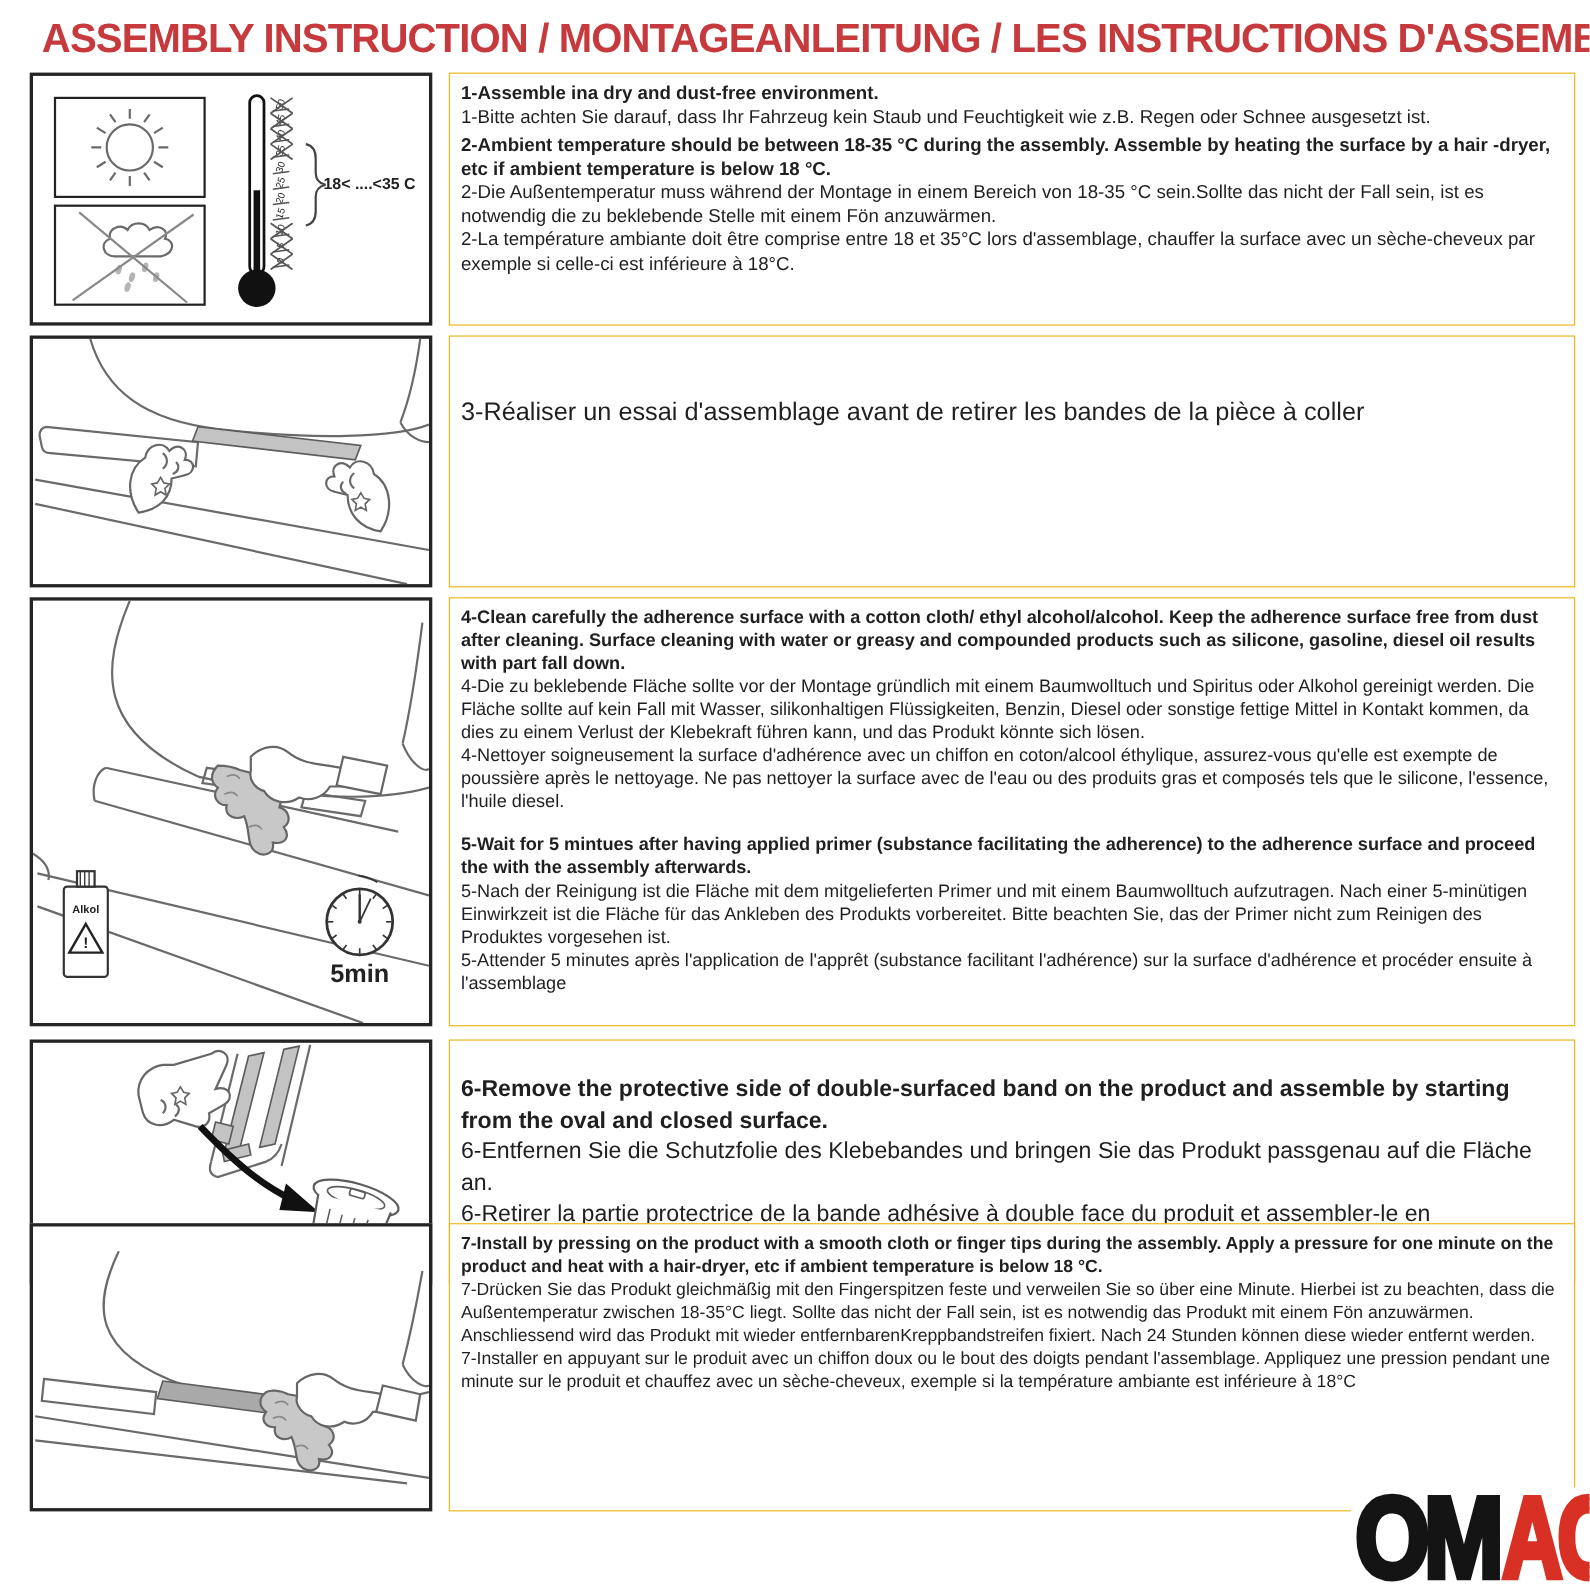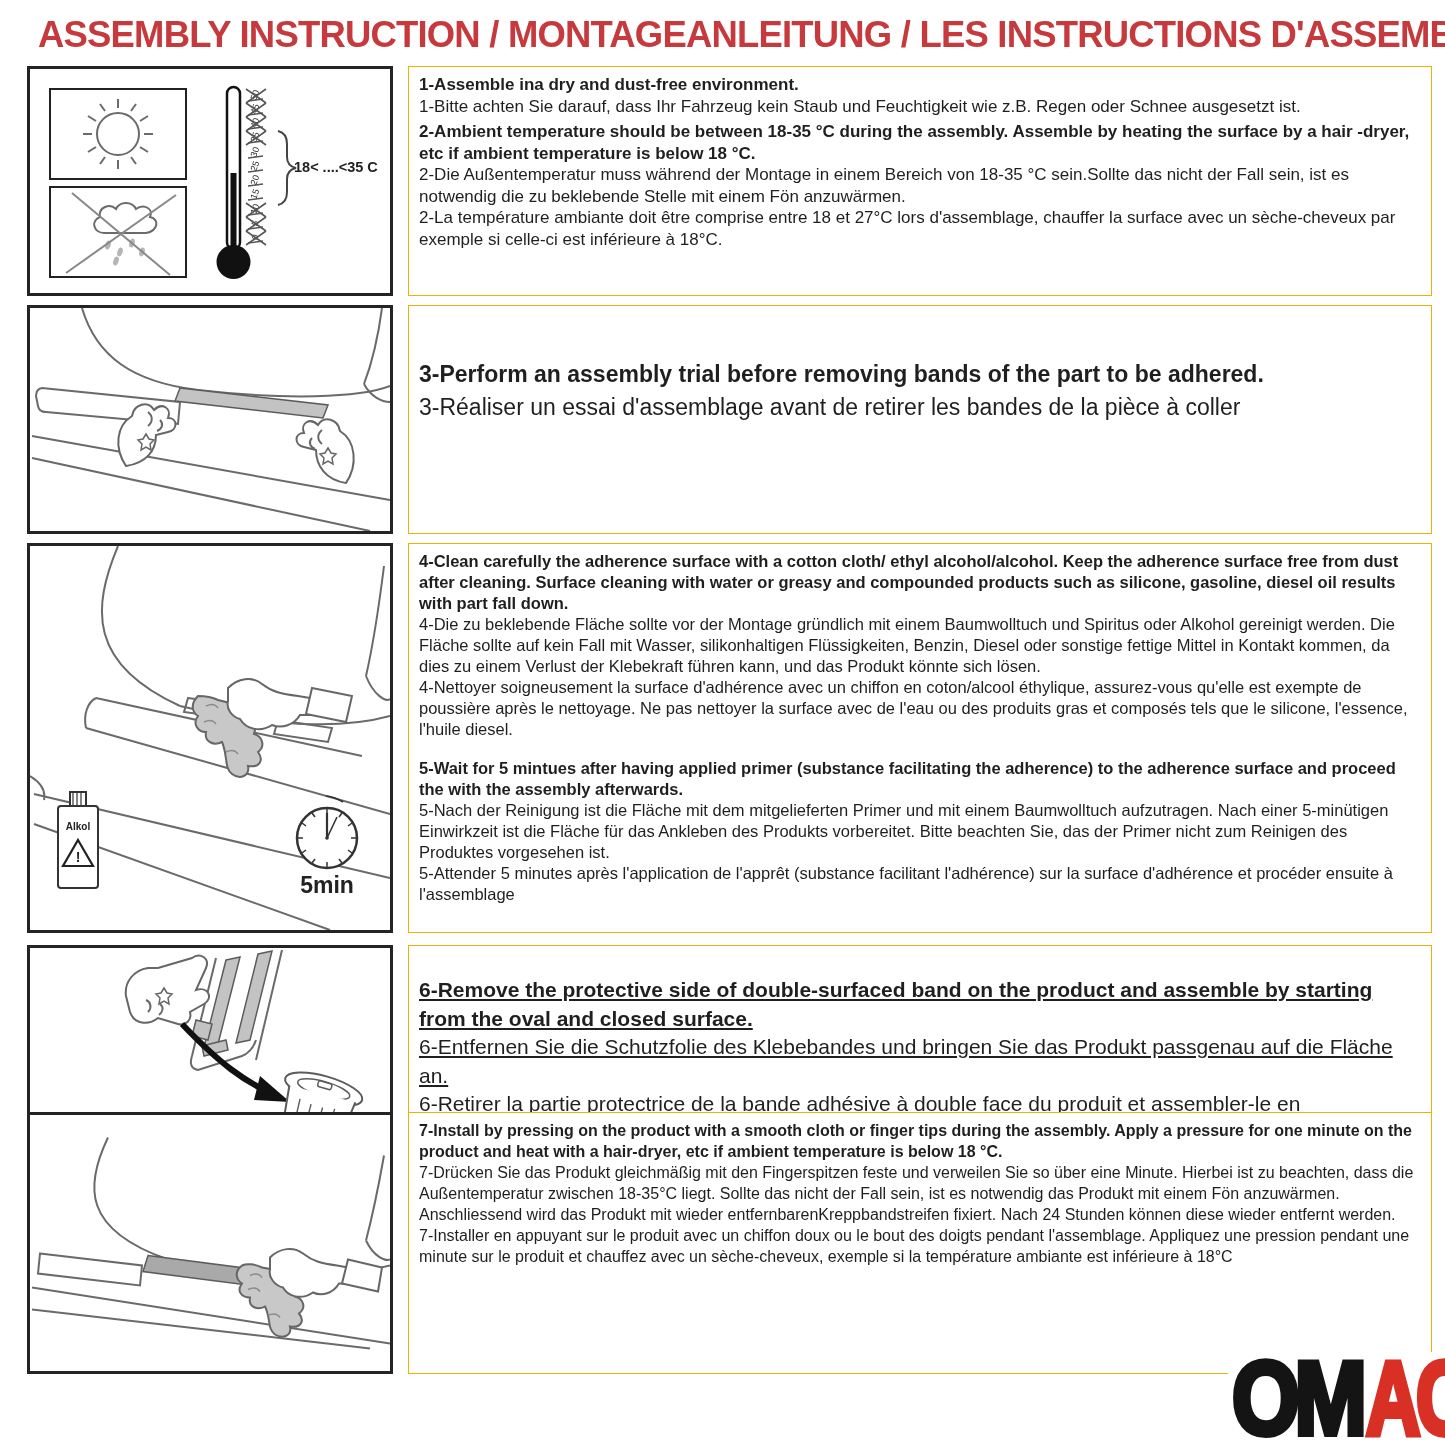--- a/index.html
+++ b/index.html
@@ -24,21 +24,21 @@
     padding:7px 12px 6px 10px;overflow:hidden;
   }
   .textbox p{margin:0;}
   .b{font-weight:bold;}
   .s1 p{font-size:17px;line-height:21.5px;}
   .s1 .gap{margin-top:4px;}
   .s2{padding-top:52px;}
   .s2 p{font-size:23px;line-height:33px;}
   .s3 p{font-size:16.5px;line-height:21px;}
   .s3 .gap{margin-top:18px;}
-  .s4{padding-top:30px;text-decoration:underline;}
+  .s4{padding-top:30px;}
   .s4 p{font-size:21px;line-height:28.5px;}
   .s5 p{font-size:16px;line-height:21px;}
   .logo{
     position:absolute;left:1192px;top:1352px;width:240px;height:90px;
     background:#fff;display:flex;align-items:center;justify-content:flex-end;margin-left:36px;
   }
   .fig-line{stroke:#6a6a6a;stroke-width:2;fill:none;}
   .fig-dark{stroke:#222;fill:none;}
   .fig-fill-grey{fill:#c3c3c3;stroke:#5c5c5c;stroke-width:1.5;}
   .fig-hand{fill:#ffffff;stroke:#666;stroke-width:2;}
@@ -132,21 +132,21 @@
         <path d="M248,62 q9,2 9,13 v13 q0,9 9,11 q-9,2 -9,11 v13 q0,11 -9,13" stroke="#444" stroke-width="2" fill="none"></path>
         <text x="264" y="103" font-size="14.5" font-weight="bold" class="fig-txt">18&lt; ....&lt;35 C</text>
       </g>
     </svg>
   </figure>
   <div class="textbox s1">
     <p class="b">1-Assemble ina dry and dust-free environment.</p>
     <p>1-Bitte achten Sie darauf, dass Ihr Fahrzeug kein Staub und Feuchtigkeit wie z.B. Regen oder Schnee ausgesetzt ist.</p>
     <p class="b gap">2-Ambient temperature should be between 18-35 °C  during the assembly. Assemble by heating the surface by a hair -dryer, etc if ambient temperature is below 18 °C.</p>
     <p>2-Die Außentemperatur muss während der Montage in einem Bereich von 18-35 °C  sein.Sollte das nicht der Fall sein, ist es notwendig die zu beklebende Stelle mit einem Fön anzuwärmen.</p>
-    <p>2-La température ambiante doit être comprise entre 18 et 27°C lors d'assemblage, chauffer la surface avec un sèche-cheveux par exemple si celle-ci est inférieure à 18°C.</p>
+    <p>2-La température ambiante doit être comprise entre 18 et 35°C lors d'assemblage, chauffer la surface avec un sèche-cheveux par exemple si celle-ci est inférieure à 18°C.</p>
   </div>
 </section>
 
 <section class="row" style="top:305px;height:229px;">
   <figure class="imgbox">
     <svg viewBox="0 0 360 223">
       <g class="fig-line">
         <path d="M52,0 C66,48 102,74 168,82"></path>
         <path d="M168,82 C255,92 330,90 360,78"></path>
         <path d="M352,0 C348,30 342,55 334,76"></path>
@@ -162,21 +162,20 @@
         <path d="M116,126 l3,5 5,1 -4,4 1,6 -5,-3 -5,3 1,-6 -4,-4 5,-1 z" fill="none" stroke="#666" stroke-width="1.5"></path>
       </g>
       <g>
         <path class="fig-hand" d="M316,175 c12,-18 10,-42 -6,-52 c-2,-12 -16,-16 -22,-6 c-8,-8 -18,-2 -14,8 c-10,0 -10,12 0,14 l12,3 c0,16 10,30 30,33 z"></path>
         <path d="M292,122 c-5,4 -5,10 0,14 M282,130 c-4,4 -2,9 3,11" class="fig-line" stroke-width="1.5"></path>
         <path d="M298,140 l3,5 5,1 -4,4 1,6 -5,-3 -5,3 1,-6 -4,-4 5,-1 z" fill="none" stroke="#666" stroke-width="1.5"></path>
       </g>
     </svg>
   </figure>
   <div class="textbox s2">
-    <p class="b">3-Perform an assembly trial before removing bands of the part to be adhered.</p>
     <p>3-Réaliser un essai d'assemblage avant de retirer les bandes de la pièce à coller</p>
   </div>
 </section>
 
 <section class="row" style="top:543px;height:390px;">
   <figure class="imgbox">
     <svg viewBox="0 0 360 384">
       <g class="fig-line">
         <path d="M88,0 C62,62 58,118 150,160"></path>
         <path d="M150,160 C235,180 310,184 360,170"></path>

